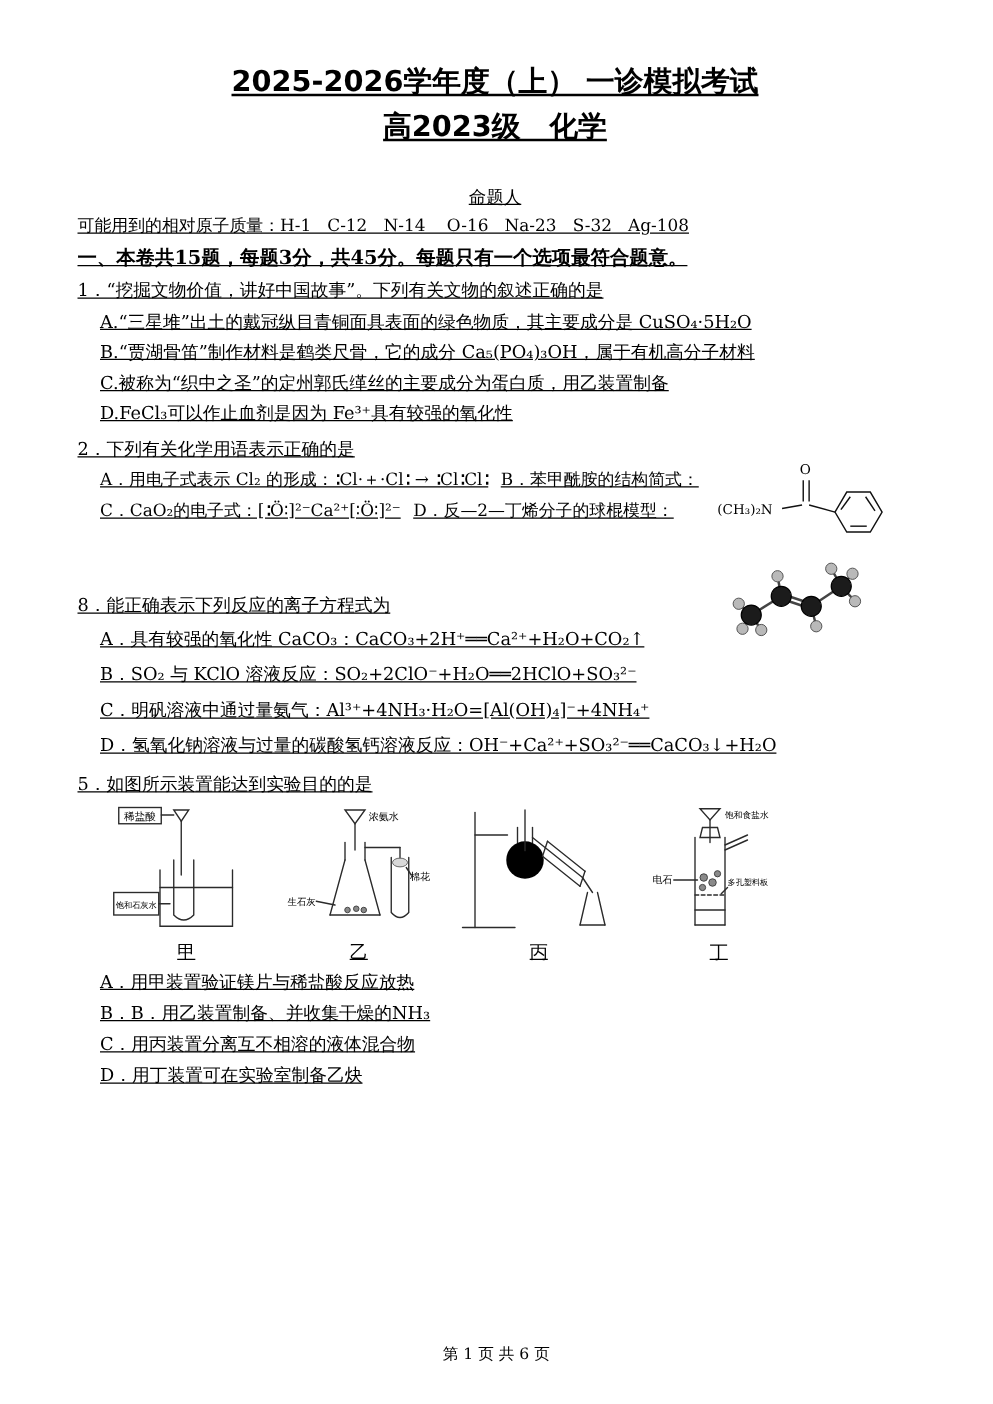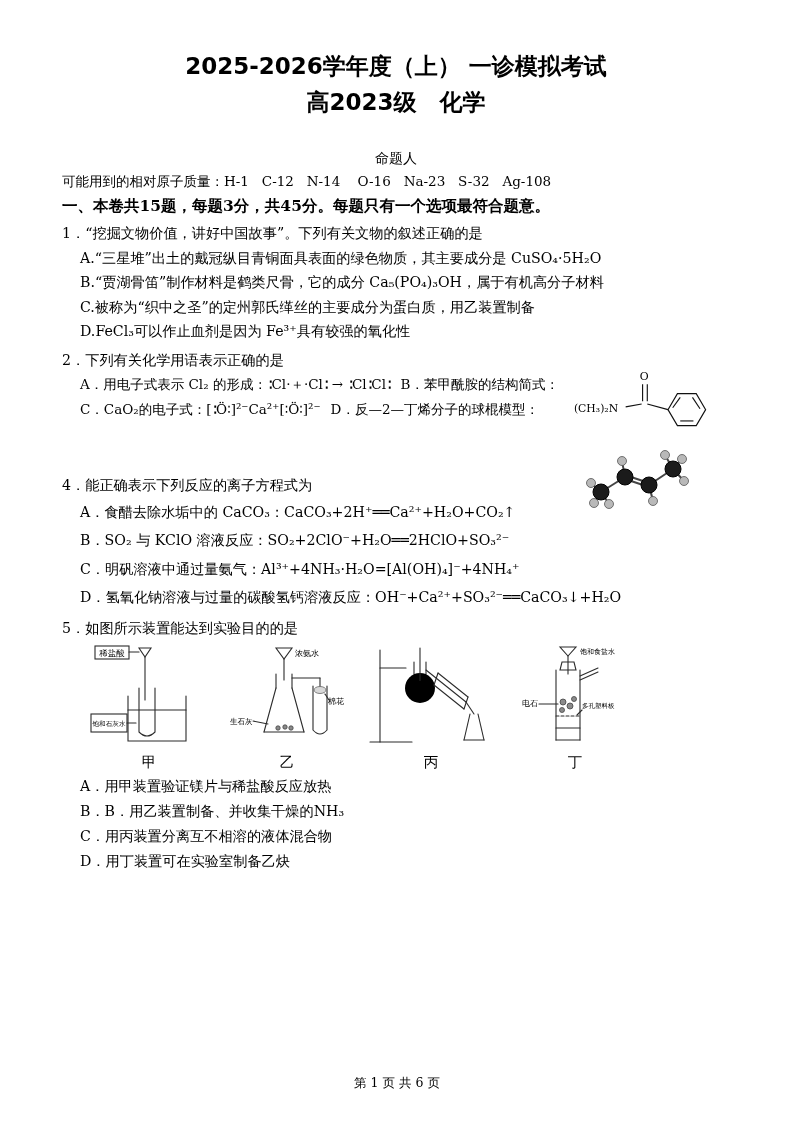--- a/index.html
+++ b/index.html
@@ -1,20 +1,21 @@
 <!DOCTYPE html>
 <html><head>
 <meta charset="utf-8">
 <style>
   * { margin:0; padding:0; box-sizing:border-box; }
   html,body { background:#ffffff; }
   .page {
     width:794px; height:1123px; margin:0 auto; background:#ffffff;
     position:relative; color:#000; overflow:hidden;
     font-family:"DejaVu Serif","Liberation Serif",serif;
+    text-decoration:underline;
   }
   .content { padding:48px 64px 0 62px; }
   .title {
     text-align:center; font-weight:bold; font-size:23px; line-height:36px;
     font-family:"DejaVu Sans","Liberation Sans",sans-serif;
   }
   .proposer { margin-top:28px; text-align:center; font-size:14px; line-height:20px; }
   .masses { margin-top:4px; font-size:13.5px; line-height:19px; white-space:pre-wrap; }
   .section-title { margin-top:4px; text-align:center; font-weight:bold; font-size:15.5px; line-height:23px; }
   .instruction { margin-top:3px; font-weight:bold; font-size:15.5px; line-height:23px; }
@@ -73,22 +74,22 @@
       <div class="opt">
         <span>A．用电子式表示 Cl₂ 的形成：∶Cl·＋·Cl∶ → ∶Cl∶Cl∶</span><span class="opt-second">B．苯甲酰胺的结构简式：</span>
       </div>
       <div class="opt">
         <span>C．CaO₂的电子式：[∶Ö∶]²⁻Ca²⁺[∶Ö∶]²⁻</span><span class="opt-second">D．反—2—丁烯分子的球棍模型：</span>
       </div>
     </section>
 
 
     <section class="question q4">
-      <div class="stem">4．能正确表示下列反应的离子方程式为</div>
-      <div class="opt">A．食醋去除水垢中的 CaCO₃：CaCO₃+2H⁺══Ca²⁺+H₂O+CO₂↑</div>
+      <div class="stem">8．能正确表示下列反应的离子方程式为</div>
+      <div class="opt">A．具有较强的氧化性 CaCO₃：CaCO₃+2H⁺══Ca²⁺+H₂O+CO₂↑</div>
       <div class="opt">B．SO₂ 与 KClO 溶液反应：SO₂+2ClO⁻+H₂O══2HClO+SO₃²⁻</div>
       <div class="opt">C．明矾溶液中通过量氨气：Al³⁺+4NH₃·H₂O=[Al(OH)₄]⁻+4NH₄⁺</div>
       <div class="opt">D．氢氧化钠溶液与过量的碳酸氢钙溶液反应：OH⁻+Ca²⁺+SO₃²⁻══CaCO₃↓+H₂O</div>
     </section>
 
     <section class="question q5">
       <div class="stem">5．如图所示装置能达到实验目的的是</div>
 
       <div class="apparatus-row">
 

